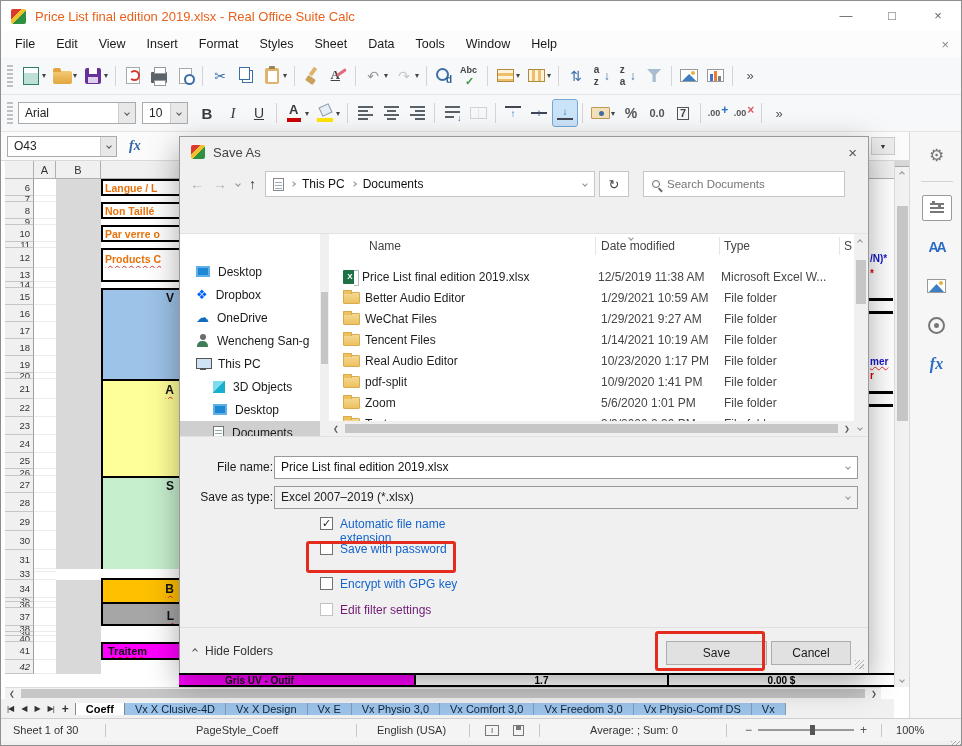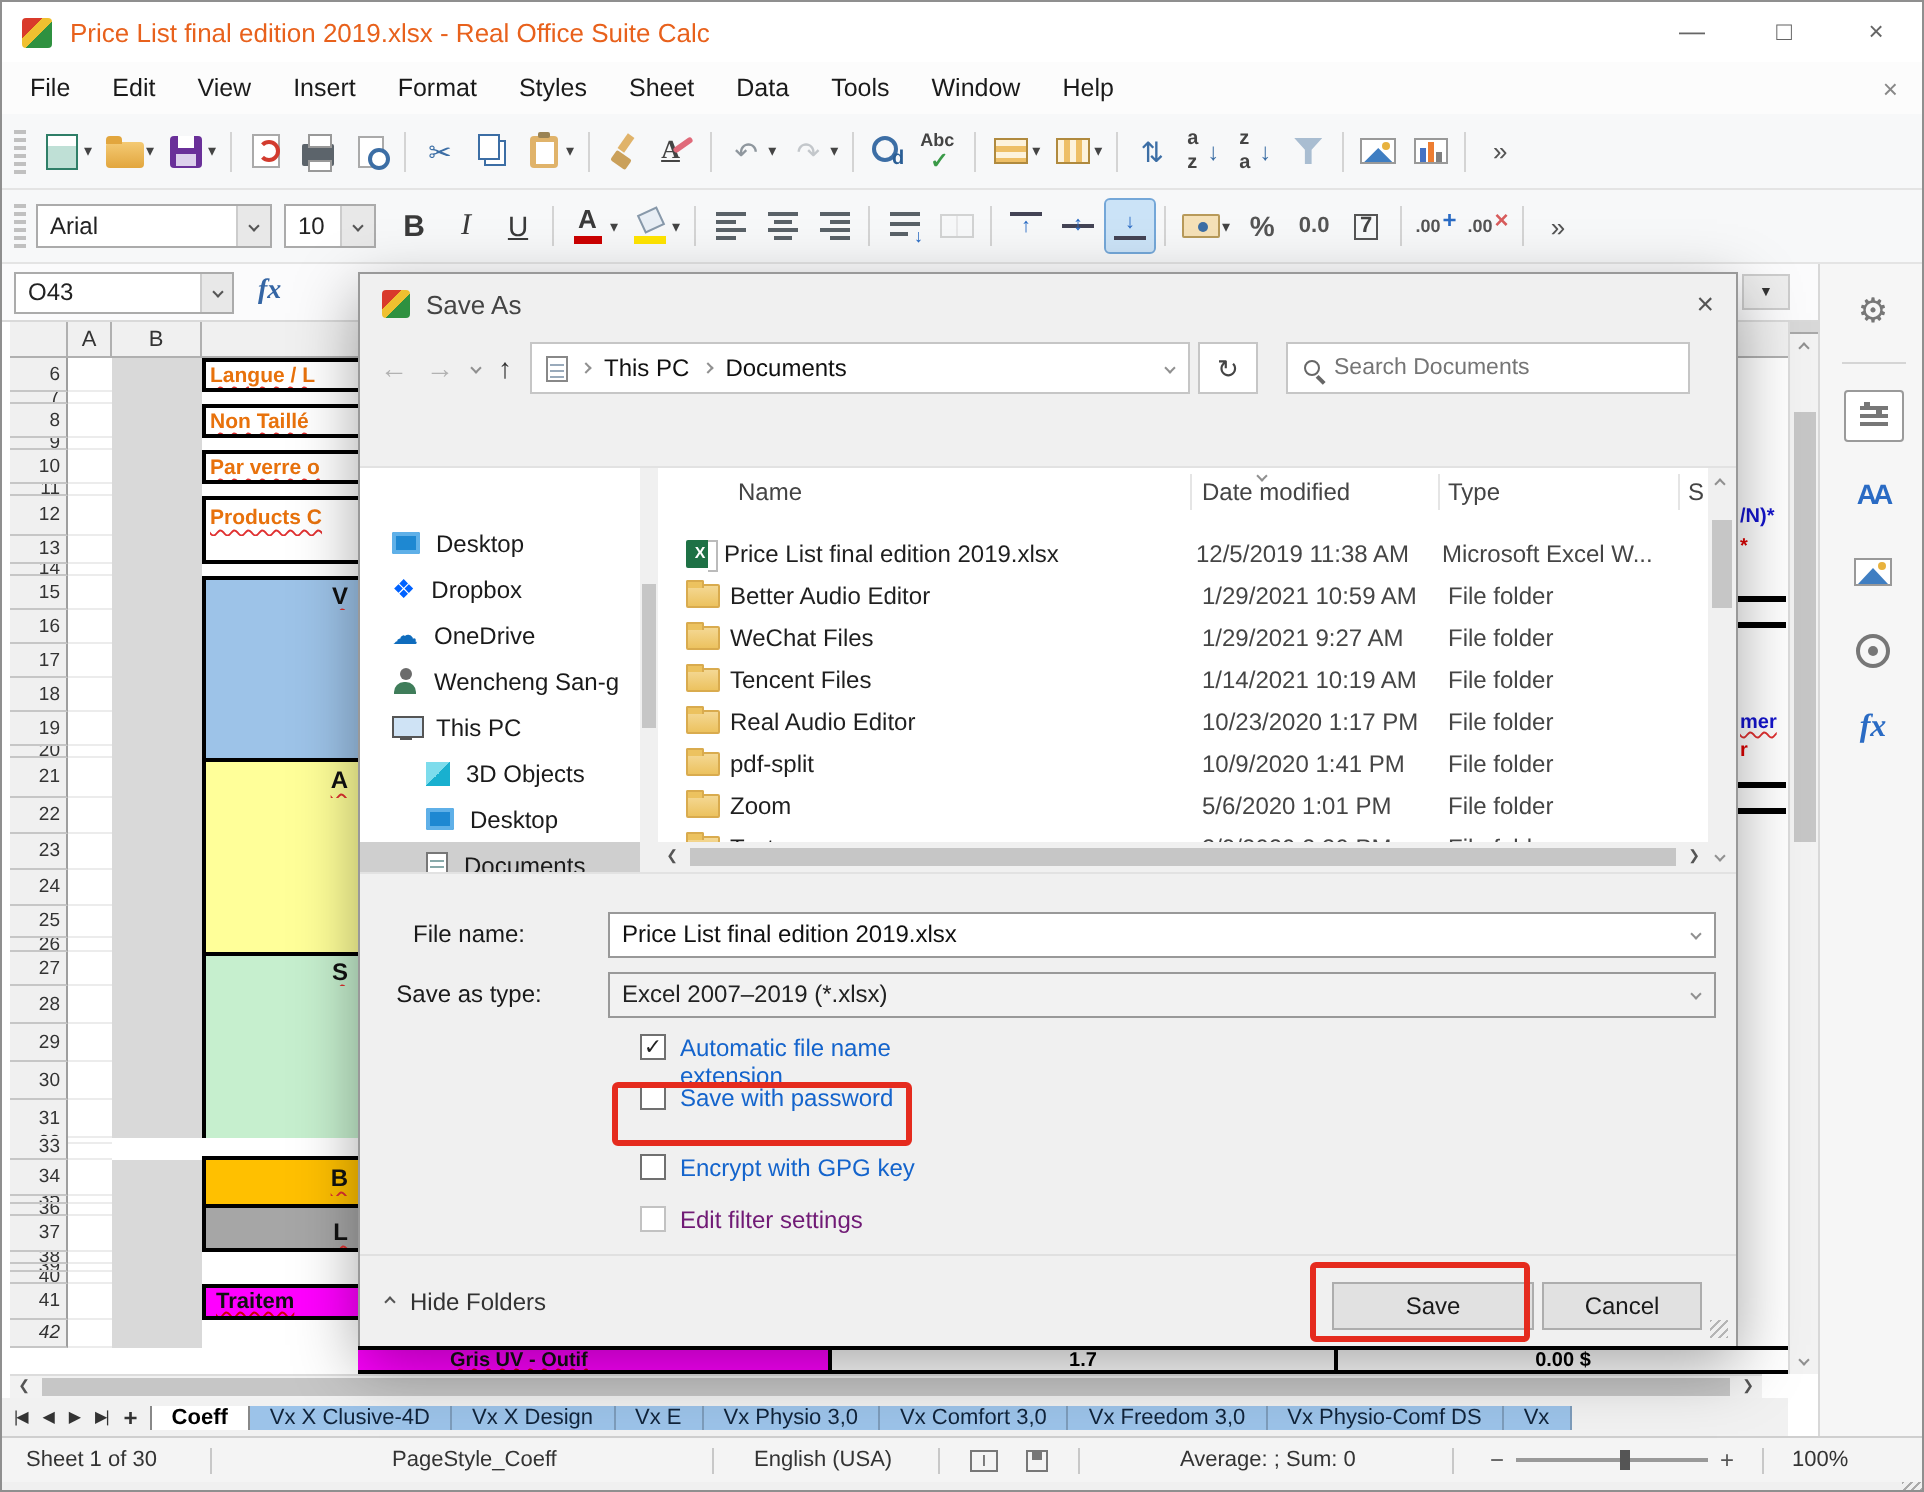--- a/index.html
+++ b/index.html
@@ -258,21 +258,21 @@
 .f-name{width:236px;margin-left:5px;white-space:nowrap;overflow:hidden}
 .f-date{width:123px;color:#454545;white-space:nowrap}
 .f-type{flex:1;color:#454545;white-space:nowrap;overflow:hidden}
 .fl-hscroll{height:15px;background:#f0f0f0;display:flex;align-items:center;flex:none}
 .fl-vscroll{width:14px;background:#f0f0f0;position:relative;flex:none}
 .fl-vthumb{position:absolute;left:2px;top:26px;width:10px;height:44px;background:#c6c6c6}
 .fl-vscroll .chv{position:absolute;left:4px}
 .fnrow{position:absolute;left:0;right:0;height:24px;display:flex;align-items:center}
 #row-filename{top:318px}
 #row-savetype{top:348px}
-.flabel{width:124px;text-align:center;padding-right:15px;color:#1a1a1a;flex:none}
+.flabel{width:94px;text-align:right;padding-right:1px;color:#1a1a1a;flex:none}
 .inputwrap{flex:1;position:relative;margin-right:10px}
 .fninput{width:100%;height:23px;border:1px solid #999;background:#fff;font-size:12px;padding:0 22px 0 6px;font-family:inherit;color:#111}
 .inchv{position:absolute;right:8px;top:9px}
 .stbox{width:100%;height:23px;background:#f2f2f2;border:1px solid #999;display:flex;align-items:center;padding:0 22px 0 6px;color:#222}
 .cbrow{position:absolute;left:140px;display:flex;align-items:flex-start;gap:7px;color:#1464cc}
 .cbx{width:13px;height:13px;background:#fff;border:1px solid #707070;flex:none;display:flex;align-items:center;justify-content:center;font-size:11px;color:#222;margin-top:0}
 .cbx.dis{border-color:#c2c2c2}
 .cblabel{font-size:12px;line-height:14px}
 .cblabel.wrap{width:150px}
 .cblabel.dis{color:#701a75}

